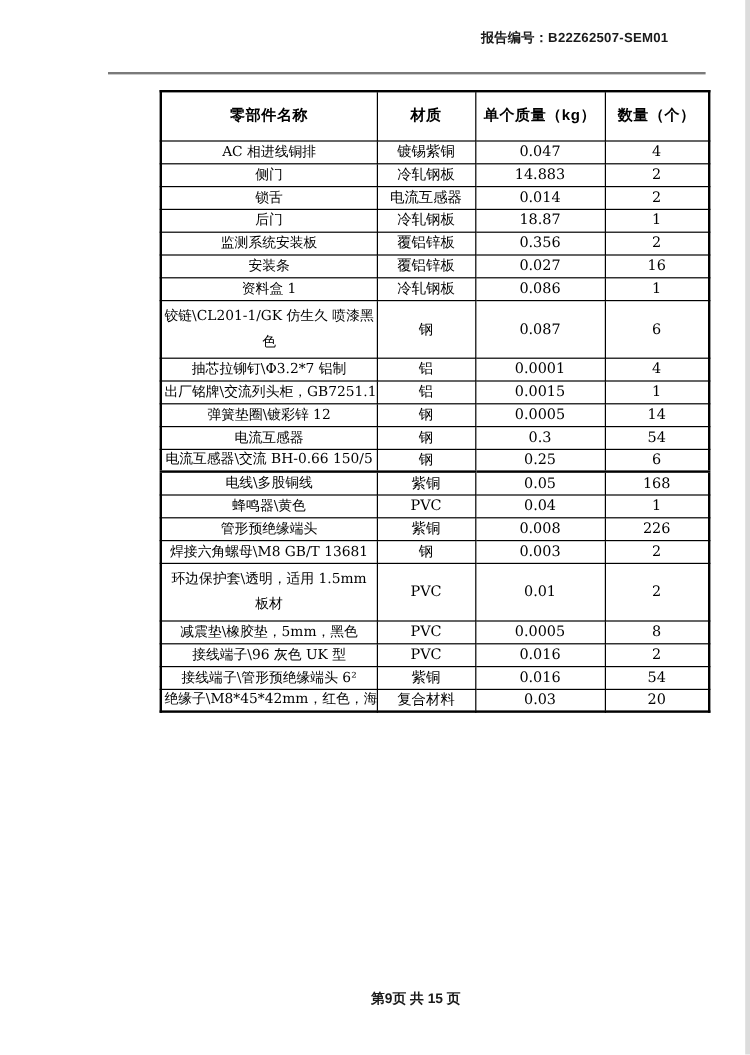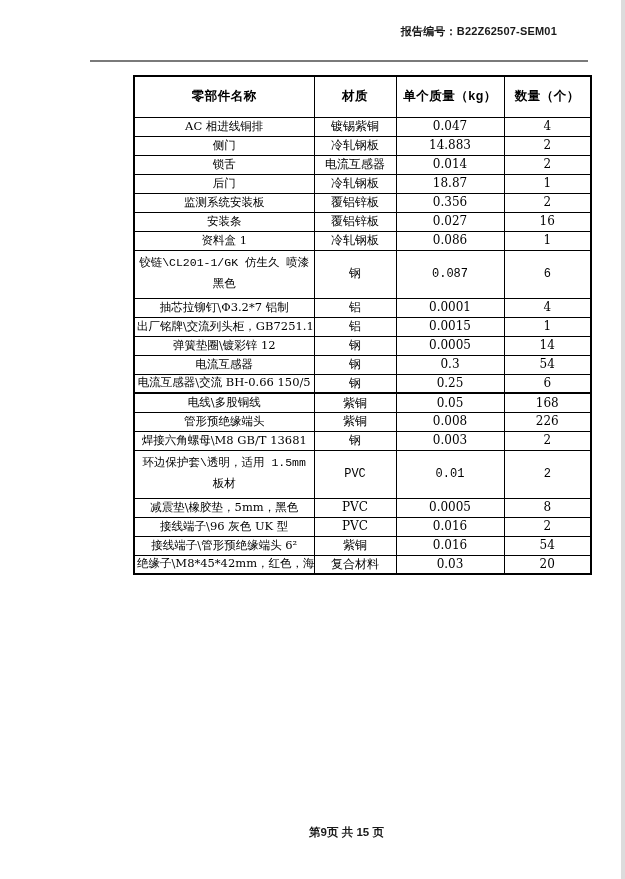--- a/index.html
+++ b/index.html
@@ -72,21 +72,20 @@
     font-family: "Liberation Sans", sans-serif;
     font-weight: bold;
     font-size: 12.5px;
     letter-spacing: 0.5px;
   }
   table.parts tbody tr {
     height: 19px;
   }
   table.parts tbody tr.tall {
     height: 48px;
-    font-family: Liberation Mono, monospace;
   }
   table.parts tbody td {
     font-size: 12px;
     line-height: 1.35;
   }
   table.parts td.cell-name {
     font-size: 11.5px;
     white-space: nowrap;
   }
   table.parts tr.tall td.cell-name {
@@ -216,20 +215,26 @@
     <td class="cell-mass">0.25</td>
     <td class="cell-qty">6</td>
   </tr>
         <tr>
     <td class="cell-name">电线\多股铜线</td>
     <td class="cell-material">紫铜</td>
     <td class="cell-mass">0.05</td>
     <td class="cell-qty">168</td>
   </tr>
         <tr>
+    <td class="cell-name">蜂鸣器\黄色</td>
+    <td class="cell-material">PVC</td>
+    <td class="cell-mass">0.04</td>
+    <td class="cell-qty">1</td>
+  </tr>
+        <tr>
     <td class="cell-name">管形预绝缘端头</td>
     <td class="cell-material">紫铜</td>
     <td class="cell-mass">0.008</td>
     <td class="cell-qty">226</td>
   </tr>
         <tr>
     <td class="cell-name">焊接六角螺母\M8 GB/T 13681</td>
     <td class="cell-material">钢</td>
     <td class="cell-mass">0.003</td>
     <td class="cell-qty">2</td>

